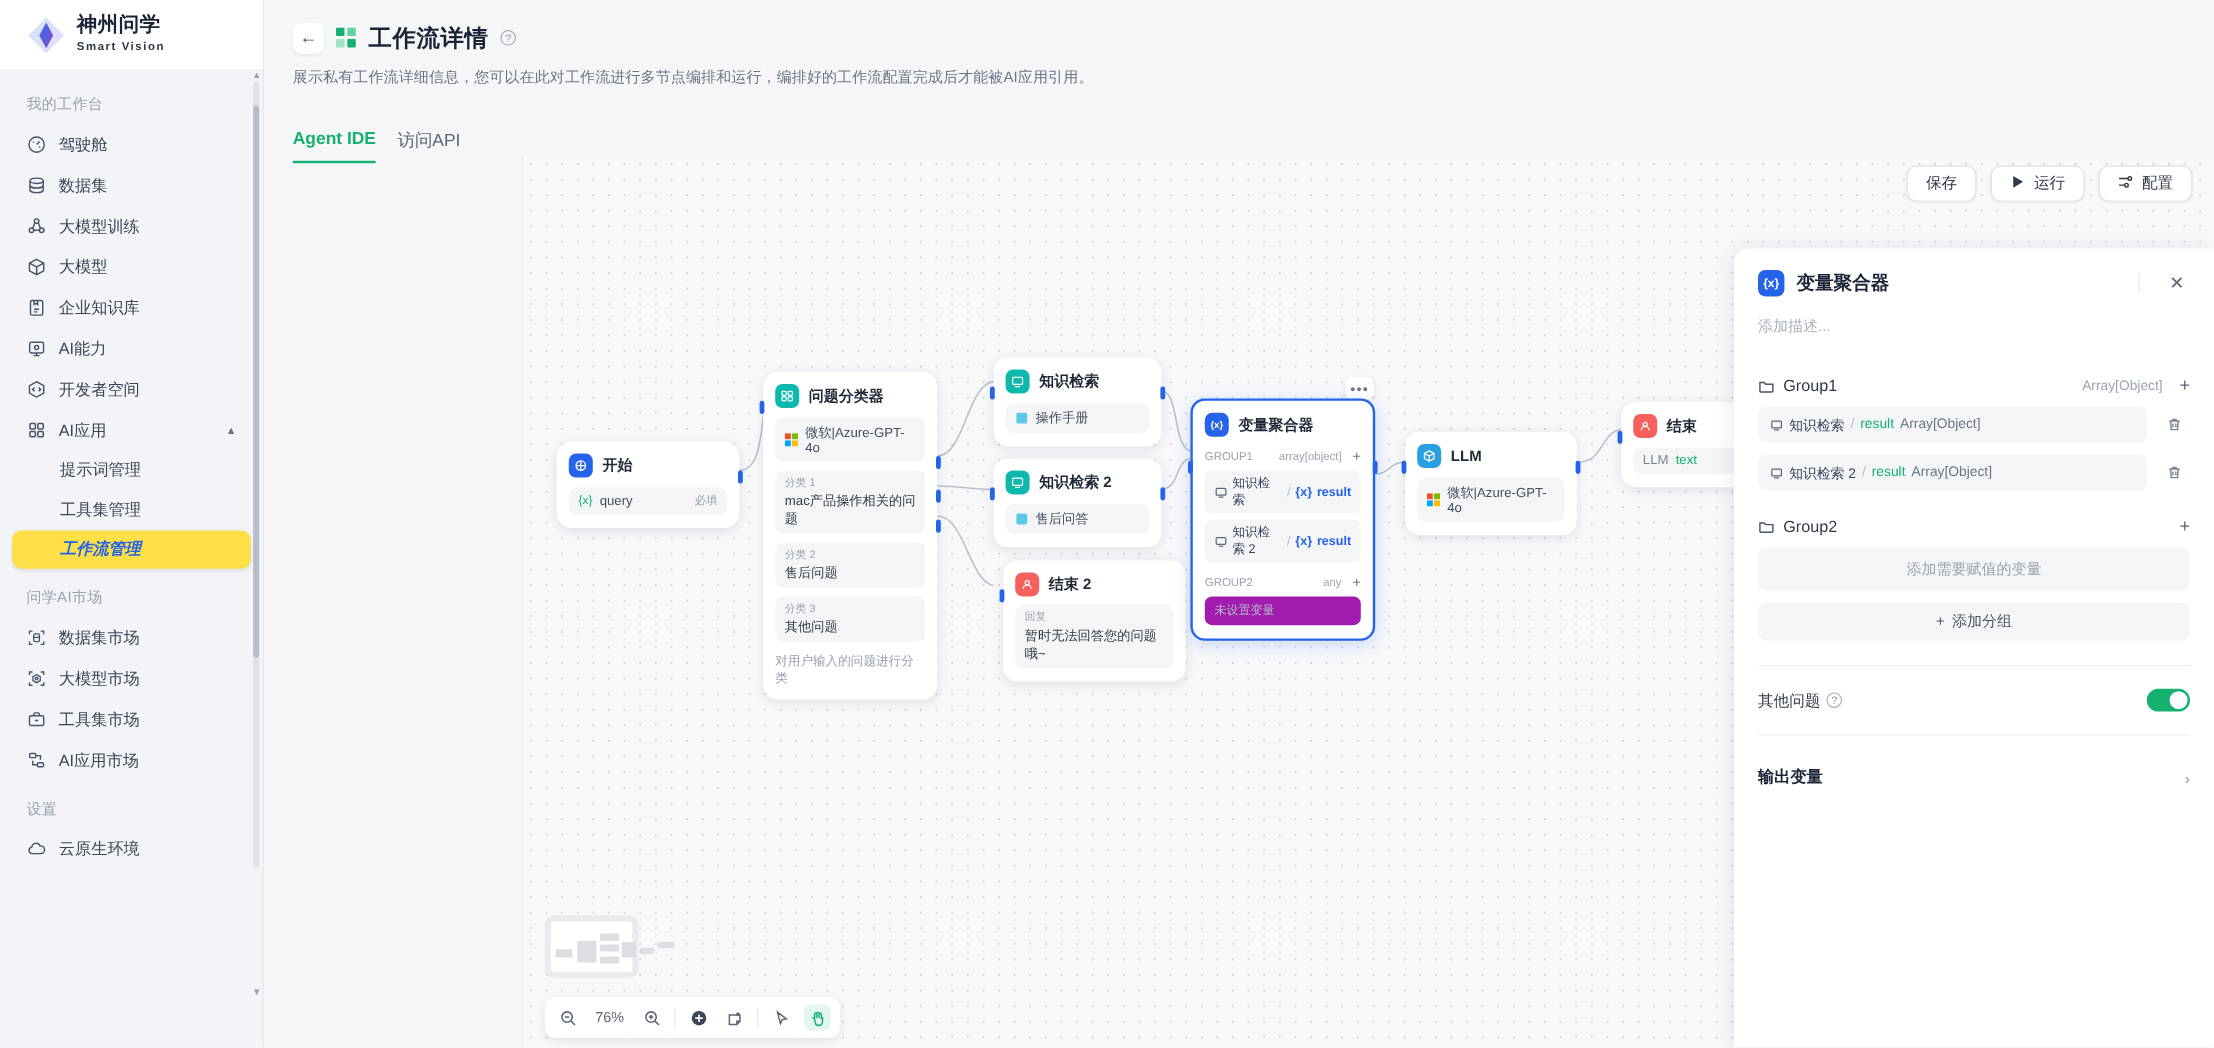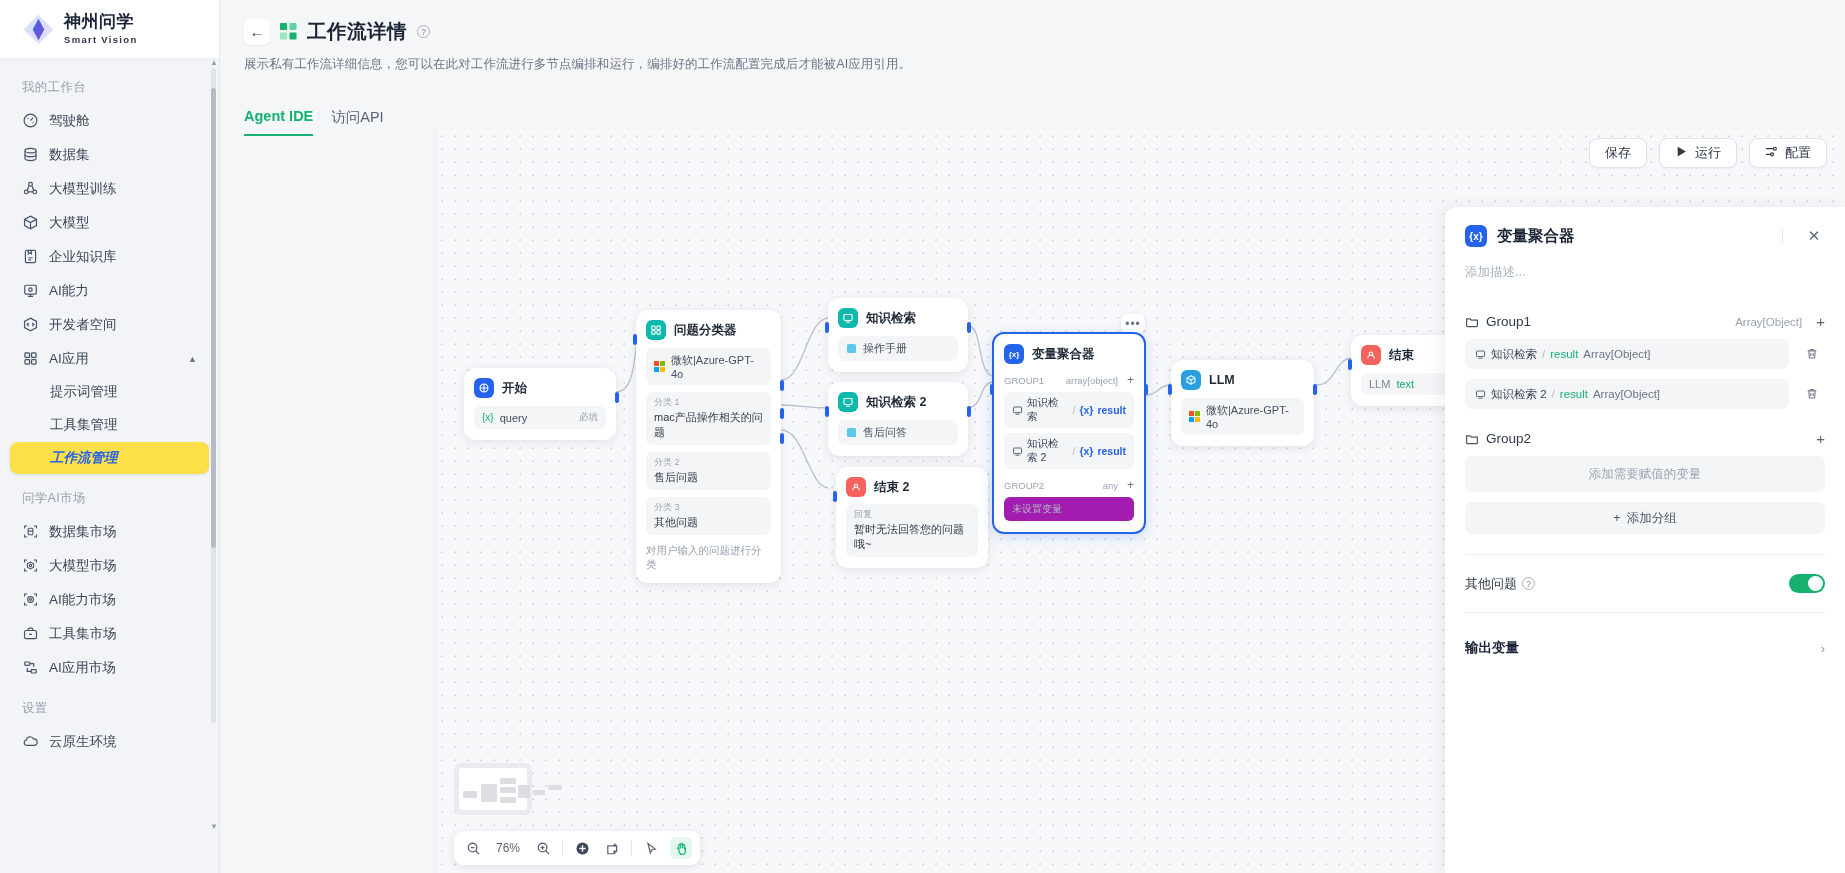--- a/index.html
+++ b/index.html
@@ -369,30 +369,20 @@
             <svg viewBox="0 0 20 20" fill="none" stroke="currentColor" stroke-width="1.3">
               <path d="M3 6.5v-3h3M17 6.5v-3h-3M3 13.5v3h3M17 13.5v3h-3"></path>
               <path d="M10 6 13.6 8v4L10 14 6.4 12V8z"></path>
               <circle cx="10" cy="10" r="1.3"></circle>
             </svg>
           </span>
         <span>大模型市场</span>
       </div>
       <div class="nav-item">
         <span class="ico">
-            <svg viewBox="0 0 20 20" fill="none" stroke="currentColor" stroke-width="1.3">
-              <path d="M3 6.5v-3h3M17 6.5v-3h-3M3 13.5v3h3M17 13.5v3h-3"></path>
-              <circle cx="10" cy="10" r="3.4"></circle>
-              <circle cx="10" cy="10" r="1.1"></circle>
-            </svg>
-          </span>
-        <span>AI能力市场</span>
-      </div>
-      <div class="nav-item">
-        <span class="ico">
             <svg viewBox="0 0 20 20" fill="none" stroke="currentColor" stroke-width="1.4">
               <rect x="3" y="6.5" width="14" height="9.5" rx="1.6"></rect>
               <path d="M7.3 6.5V5a1.4 1.4 0 0 1 1.4-1.4h2.6A1.4 1.4 0 0 1 12.7 5v1.5M8.3 11h3.4"></path>
             </svg>
           </span>
         <span>工具集市场</span>
       </div>
       <div class="nav-item">
         <span class="ico">
             <svg viewBox="0 0 20 20" fill="none" stroke="currentColor" stroke-width="1.4">

